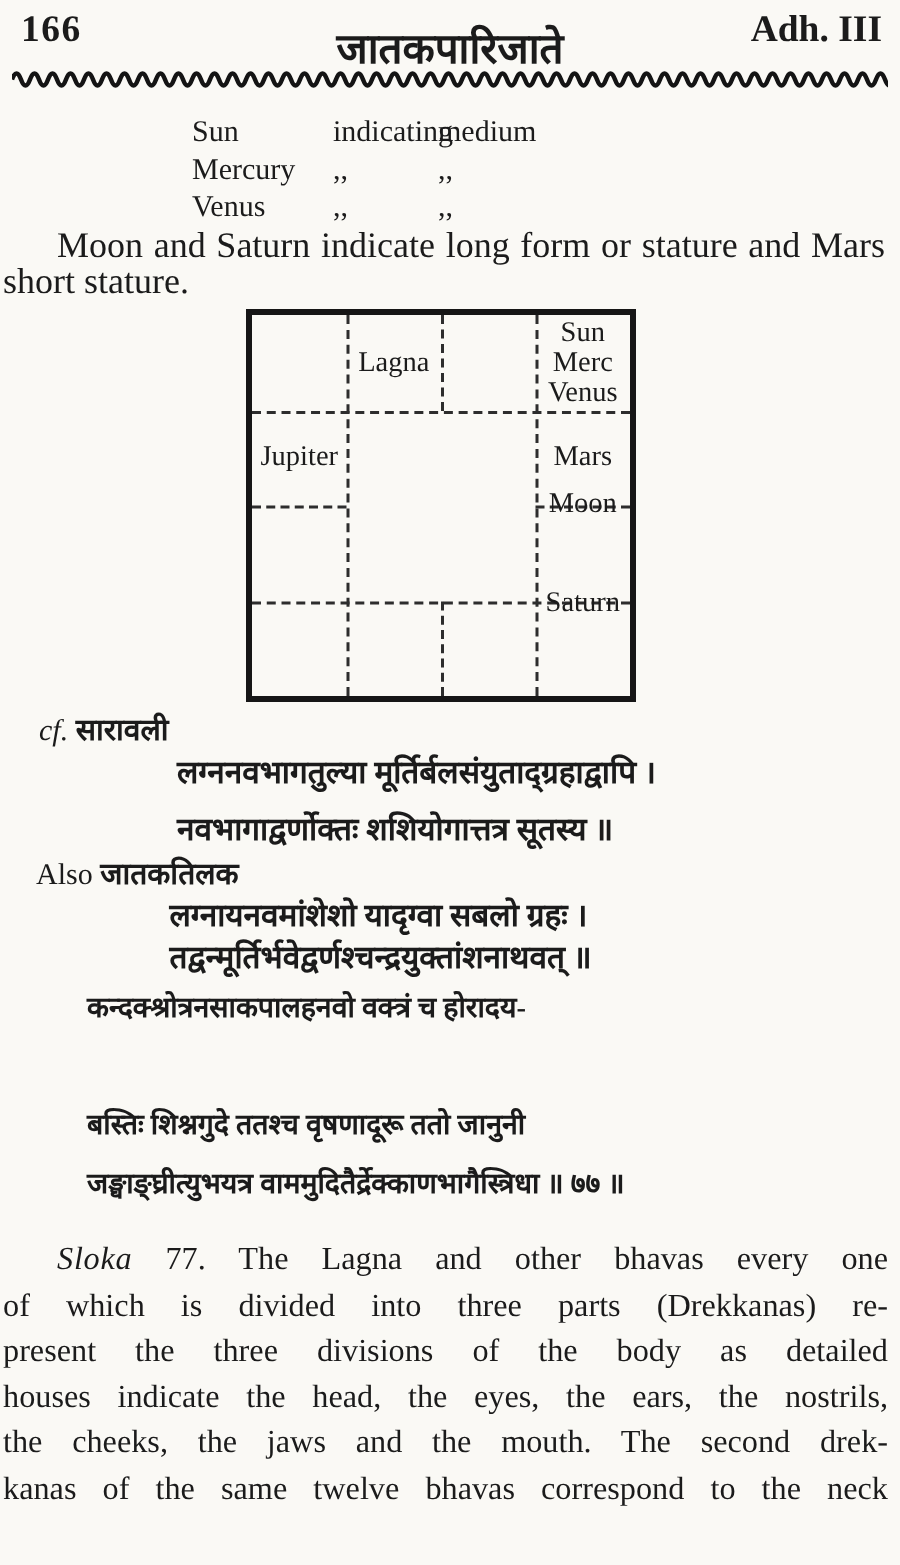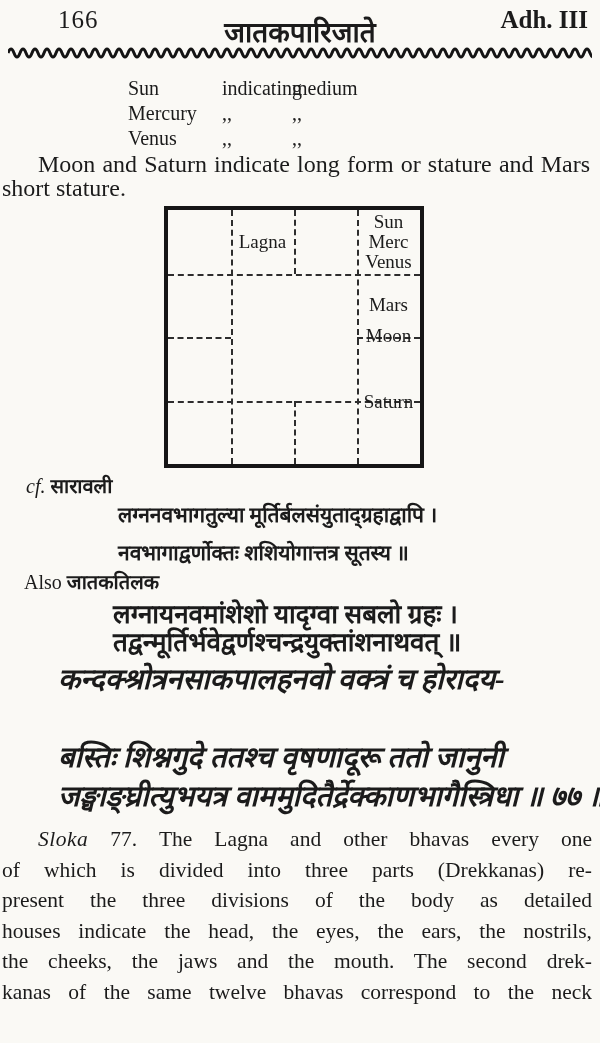--- a/index.html
+++ b/index.html
@@ -6,21 +6,21 @@
   body{background:#e8e6e0;}
   .page{
     position:relative;
     width:600px;height:1043px;
     background:#faf9f5;
     overflow:hidden;
     font-family:"Liberation Serif","DejaVu Serif",serif;
     color:#1b1b1b;
   }
   
-  .hdr-num{position:absolute;left:14px;top:6px;font-size:25px;font-weight:normal;letter-spacing:1px;margin-left:44px;}
+  .hdr-num{position:absolute;left:14px;top:6px;font-size:25px;font-weight:bold;letter-spacing:1px;}
   .hdr-title{position:absolute;left:50%;top:12px;transform:translateX(-50%);font-size:28px;font-weight:bold;}
   .hdr-chap{position:absolute;right:12px;top:6px;font-size:25px;font-weight:bold;}
   .wavy{position:absolute;left:8px;top:44px;width:584px;height:16px;}
   
   .ind{position:absolute;left:128px;top:76px;font-size:20px;line-height:25px;white-space:nowrap;}
   .ind-row{height:25px;}
   .ind .c1{display:inline-block;width:94px;}
   .ind .c2{display:inline-block;width:70px;}
   .para{position:absolute;left:2px;right:10px;font-size:24px;line-height:24px;}
   .para-top{top:152px;}
@@ -32,22 +32,22 @@
   .chart .seg{position:absolute;}
   .vseg{border-left:2px dashed #2d2d2d;width:0;}
   .hseg{border-top:2px dashed #2d2d2d;height:0;}
   .cell-label{position:absolute;display:flex;align-items:center;justify-content:center;
               flex-direction:column;font-size:19px;line-height:20px;text-align:center;}
   
   .cite{position:absolute;font-size:20px;}
   .cite i{font-size:20px;}
   .dev{font-weight:bold;white-space:nowrap;}
   .verse-s{position:absolute;left:118px;font-size:21px;font-weight:bold;white-space:nowrap;}
-  .verse-j{position:absolute;left:113px;font-size:26px;font-weight:bold;white-space:nowrap;}
-  .verse-big{position:absolute;left:58px;font-size:29px;font-weight:bold;white-space:nowrap;font-style:italic;}
+  .verse-j{position:absolute;left:113px;font-size:21px;font-weight:bold;white-space:nowrap;}
+  .verse-big{position:absolute;left:58px;font-size:19px;font-weight:bold;white-space:nowrap;}
   
   .sloka{position:absolute;left:2px;right:8px;top:824px;font-size:21.5px;line-height:30.5px;}
   .sloka i{letter-spacing:.5px;}
 </style>
 </head>
 <body>
 
 <div class="page">
 
   <div class="hdr-num">166</div>
@@ -81,20 +81,23 @@
     <div class="seg hseg" style="top:75%;left:0;width:100%;"></div>
 
     <div class="cell-label" style="left:25%;top:0;width:25%;height:25%;">
         <span>Lagna</span>
       </div>
     <div class="cell-label" style="left:75%;top:0;width:25%;height:25%;">
       <span>Sun</span>
       <span>Merc</span>
       <span>Venus</span>
     </div>
+    <div class="cell-label" style="left:0;top:25%;width:25%;height:25%;">
+        <span>Jupiter</span>
+      </div>
     <div class="cell-label" style="left:75%;top:25%;width:25%;height:25%;">
         <span>Mars</span>
       </div>
     <div class="cell-label" style="left:75%;top:50%;width:25%;height:25%;gap:46px;">
       <span>Moon</span>
       <span>Saturn</span>
     </div>
   </div>
 
   <div class="cite" style="left:26px;top:472px;">

